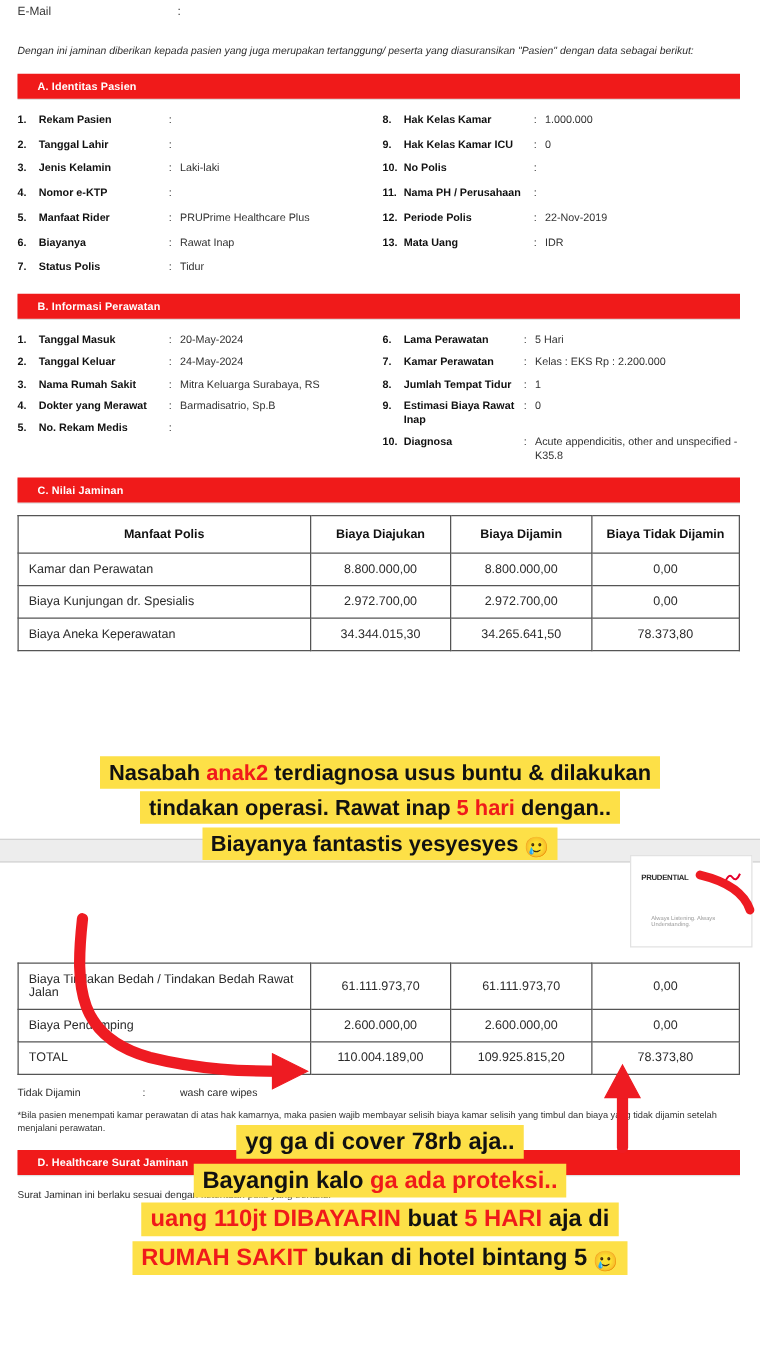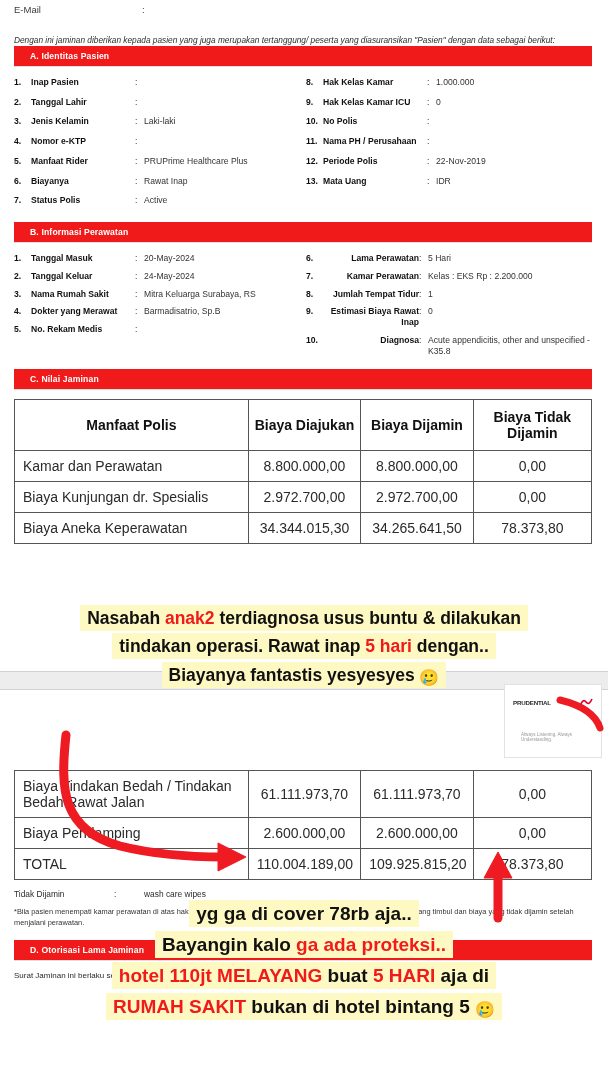--- a/index.html
+++ b/index.html
@@ -36,24 +36,24 @@
   .fields{display:flex;margin-top:11px;}
   .col{width:50%;}
   .col.right{padding-left:6px;}
   .f{display:flex;font-size:8.6px;line-height:1.25;margin-bottom:7px;align-items:flex-start;}
   .f .num{width:17px;font-weight:bold;color:#111;flex:none;}
   .f .name{width:104px;font-weight:bold;color:#111;flex:none;}
   .f .sep{width:9px;color:#333;flex:none;}
   .f .val{color:#333;flex:1;}
   .sec-a .f{margin-bottom:9px;}
   .sec-a .col.right .f{margin-bottom:9px;}
-  .sec-b .col.right .name{width:96px;text-align:right;}
-
-  
-  table.jam{border-collapse:collapse;width:100%;font-size:14px;table-layout:fixed;}
+  .sec-b .col.right .name{width:96px;}
+
+  
+  table.jam{border-collapse:collapse;width:100%;font-size:10px;table-layout:fixed;}
   table.jam td,table.jam th{border:1px solid #555;padding:7px 8px;color:#2a2a2a;}
   table.jam th{font-weight:bold;text-align:center;color:#111;padding:9px 4px;}
   table.jam td.num{text-align:center;}
   table.jam td.lbl{text-align:left;}
   .c1{width:40.5%;}
   .c2{width:19.5%;}
   .c3{width:19.5%;}
   .c4{width:20.5%;}
 
   .tdk{display:flex;font-size:8.4px;color:#2a2a2a;margin-top:9px;}
@@ -72,21 +72,21 @@
   .wm{position:absolute;right:6px;top:684px;width:96px;height:72px;background:#fff;border:1px solid #e2e2e2;overflow:hidden;}
   .wm .wmtxt{font-size:6.2px;font-weight:bold;color:#2b2b2b;letter-spacing:-.2px;padding:14px 0 0 8px;}
   .wm .wmsub{font-size:4.6px;color:#9a9a9a;padding:26px 0 0 16px;}
   .wm .wmmark{position:absolute;right:8px;top:12px;width:14px;height:12px;}
 
   
   .ov{position:absolute;left:0;width:608px;text-align:center;pointer-events:none;}
   .ov .line{display:block;margin:0 auto;}
   .ov .hl{
     display:inline;
-    background:#fef9c3;
+    background:#fde047;
     box-decoration-break:clone;-webkit-box-decoration-break:clone;
     padding:3px 7px;
     font-weight:bold;
     color:#111;
     line-height:1.62;
     text-align:right;
   }
   .ov .red{color:#F01A1A;}
   .ov .und{text-decoration:underline;}
 
@@ -109,30 +109,30 @@
 
     <div class="pad">
       <div class="email-row">
         <span class="lbl">E-Mail</span>
         <span class="colon">:</span>
         <span></span>
       </div>
       <div class="intro">Dengan ini jaminan diberikan kepada pasien yang juga merupakan tertanggung/ peserta yang diasuransikan "Pasien" dengan data sebagai berikut:</div>
     </div>
 
-    <div style="">
+    <div style="margin-top:13px;">
       <div class="pad">
         <div class="band">A. Identitas Pasien</div>
       </div>
       <div class="pad sec-a">
         <div class="fields">
           <div class="col left">
             <div class="f">
                 <span class="num">1.</span>
-                <span class="name">Inap Pasien</span>
+                <span class="name">Rekam Pasien</span>
                 <span class="sep">:</span>
                 <span class="val"></span>
               </div>
             <div class="f">
                 <span class="num">2.</span>
                 <span class="name">Tanggal Lahir</span>
                 <span class="sep">:</span>
                 <span class="val"></span>
               </div>
             <div class="f">
@@ -156,21 +156,21 @@
             <div class="f">
                 <span class="num">6.</span>
                 <span class="name">Biayanya</span>
                 <span class="sep">:</span>
                 <span class="val">Rawat Inap</span>
               </div>
             <div class="f">
                 <span class="num">7.</span>
                 <span class="name">Status Polis</span>
                 <span class="sep">:</span>
-                <span class="val">Active</span>
+                <span class="val">Tidur</span>
               </div>
           </div>
           <div class="col right">
             <div class="f">
                 <span class="num">8.</span>
                 <span class="name">Hak Kelas Kamar</span>
                 <span class="sep">:</span>
                 <span class="val">1.000.000</span>
               </div>
             <div class="f">
@@ -362,21 +362,21 @@
         <span class="k">Tidak Dijamin</span>
         <span class="s">:</span>
         <span>wash care wipes</span>
       </div>
 
       <div class="foot">*Bila pasien menempati kamar perawatan di atas hak kamarnya, maka pasien wajib membayar selisih biaya kamar selisih yang timbul dan biaya yang tidak dijamin setelah menjalani perawatan.</div>
     </div>
 
     <div style="margin-top:12px;">
       <div class="pad">
-        <div class="band">D. Otorisasi Lama Jaminan</div>
+        <div class="band">D. Healthcare Surat Jaminan</div>
       </div>
       <div class="pad">
         <div class="sectD-note">Surat Jaminan ini berlaku sesuai dengan ketentuan polis yang berlaku.</div>
         <div class="horm">Hormat kami,</div>
       </div>
     </div>
   </div>
 
   <div class="wm">
     <div class="wmtxt">PRUDENTIAL</div>
@@ -405,17 +405,17 @@
     <div class="line"><span class="hl"><span>Biayanya fantastis yesyesyes</span> <span class="em">🥲</span></span></div>
   </div>
 
 
   <div class="ov ov3">
     <div class="line"><span class="hl">yg ga di cover 78rb aja..</span></div>
   </div>
 
   <div class="ov ov4">
     <div class="line"><span class="hl"><span>Bayangin kalo </span><span class="red">ga ada proteksi..</span></span></div>
-    <div class="line"><span class="hl"><span class="red">hotel 110jt MELAYANG</span><span> buat </span><span class="red">5 HARI</span><span> aja di</span></span></div>
+    <div class="line"><span class="hl"><span class="red">uang 110jt DIBAYARIN</span><span> buat </span><span class="red">5 HARI</span><span> aja di</span></span></div>
     <div class="line"><span class="hl"><span class="red">RUMAH SAKIT</span><span> bukan di hotel bintang 5</span> <span class="em">🥲</span></span></div>
   </div>
 
 </div>
 
 </body></html>

